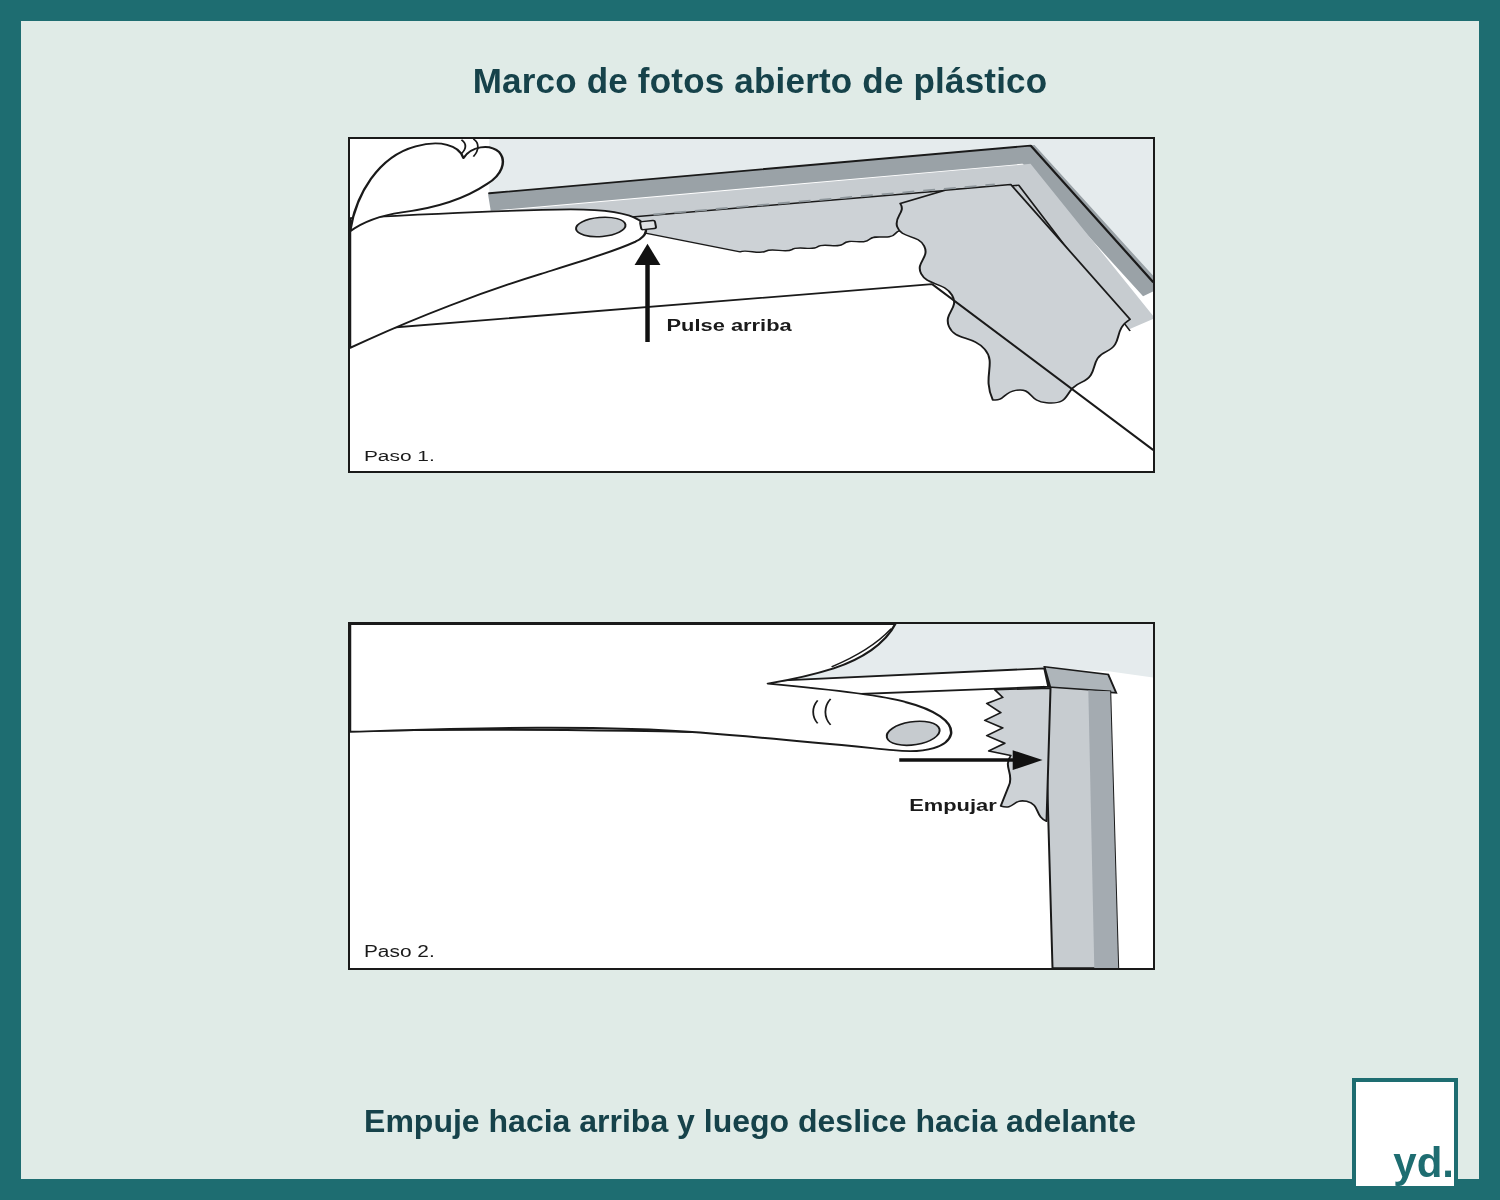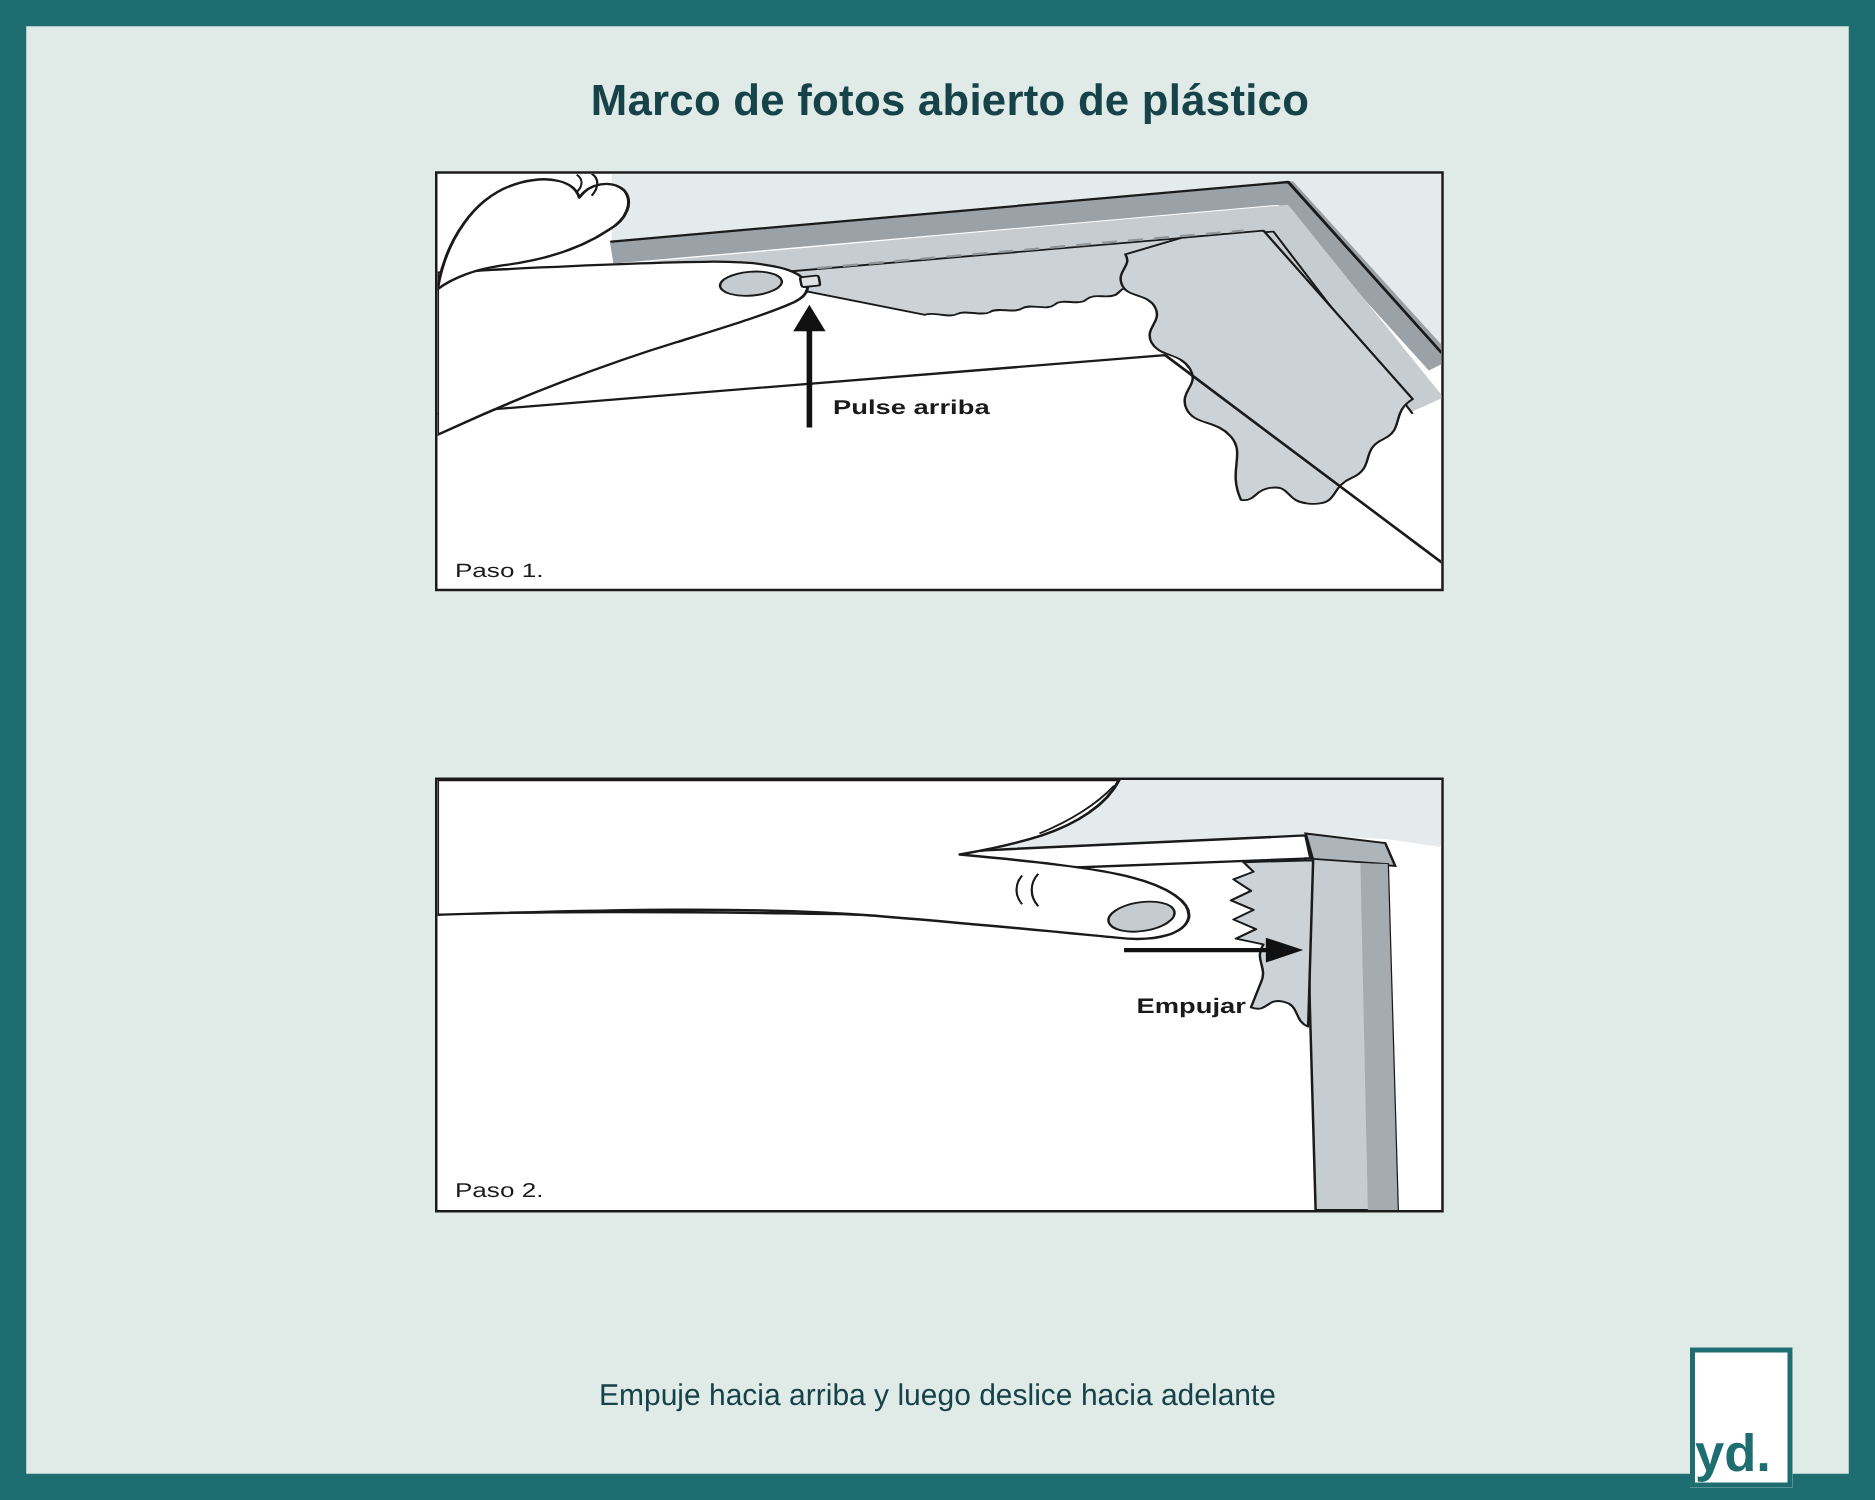--- a/index.html
+++ b/index.html
@@ -15,24 +15,24 @@
           font-family:"Liberation Sans",sans-serif;overflow:hidden;}
   .inner{position:absolute;inset:21px;background:var(--background-mint);}
   .title{position:absolute;top:30px;left:10px;width:100%;text-align:center;
          font-size:35px;font-weight:700;color:var(--text-teal);letter-spacing:.2px;margin-top:10px;}
   .panel{position:absolute;left:327px;width:807px;background:#fff;
          border:2px solid var(--outline-black);box-sizing:border-box;}
   .panel1{top:116px;height:336px;}
   .panel2{top:601px;height:348px;}
   .panel svg{display:block;width:100%;height:100%;}
   .caption{position:absolute;top:1082px;left:0;width:100%;text-align:center;
-           font-size:24px;font-weight:400;color:var(--text-teal);}
-  .logo{position:absolute;left:1331px;top:1057px;width:82px;height:112px;
+           font-size:32px;font-weight:700;color:var(--text-teal);}
+  .logo{position:absolute;left:1331px;top:1057px;width:106px;height:112px;
         border:4px solid var(--frame-border-teal);background:#fff;box-sizing:border-box;
-        display:flex;align-items:flex-end;padding:0 0 2px 0;}
+        display:flex;align-items:flex-end;justify-content:flex-end;padding:0 0 2px 0;}
   .logo-text{font-size:42px;font-weight:700;color:var(--frame-border-teal);line-height:1;}
 
   
   .sky{fill:var(--sky-grey-blue);}
   .bar-dark{fill:none;stroke:#9aa2a7;stroke-width:24;}
   .bar-light{fill:none;stroke:#c7ccd0;stroke-width:30;}
   .ink{fill:none;stroke:var(--outline-black);stroke-width:2.5;stroke-linejoin:round;stroke-linecap:round;}
   .ink-thin{fill:none;stroke:var(--outline-black);stroke-width:1.8;stroke-linejoin:round;}
   .grey-shape{fill:var(--illustration-grey);stroke:var(--outline-black);stroke-width:2;stroke-linejoin:round;}
   .white-shape{fill:#fff;stroke:var(--outline-black);stroke-width:2.5;stroke-linejoin:round;}

